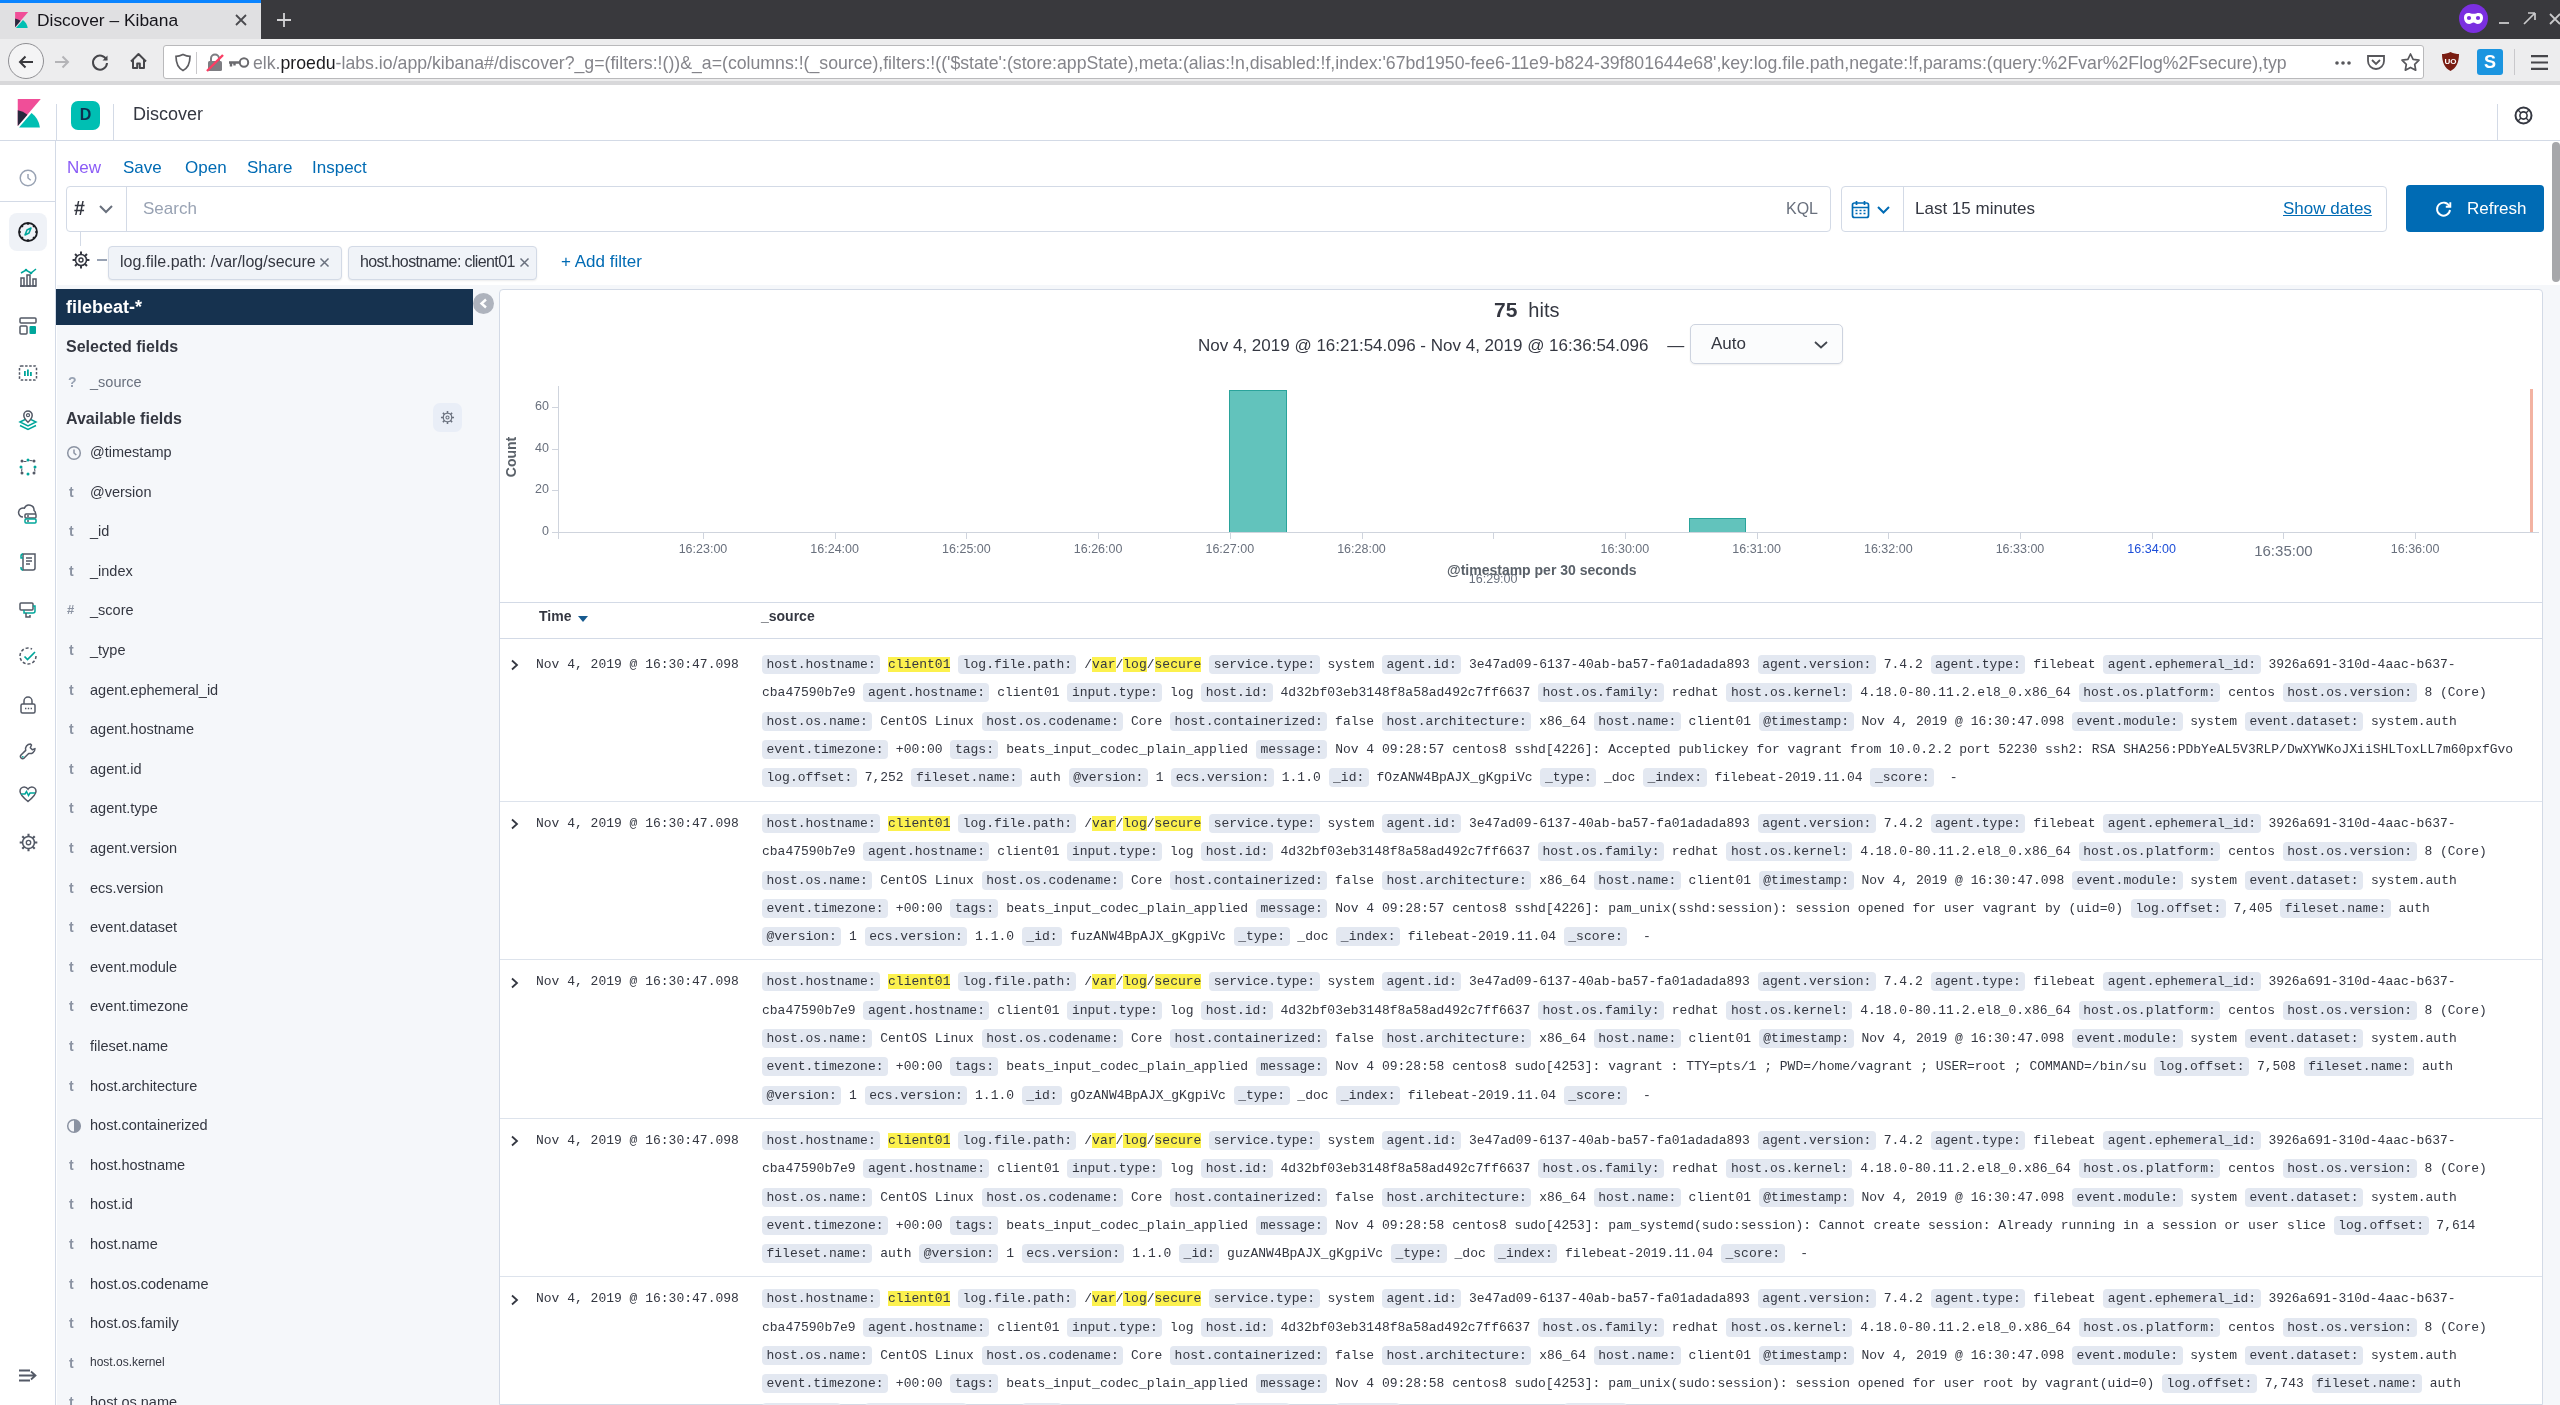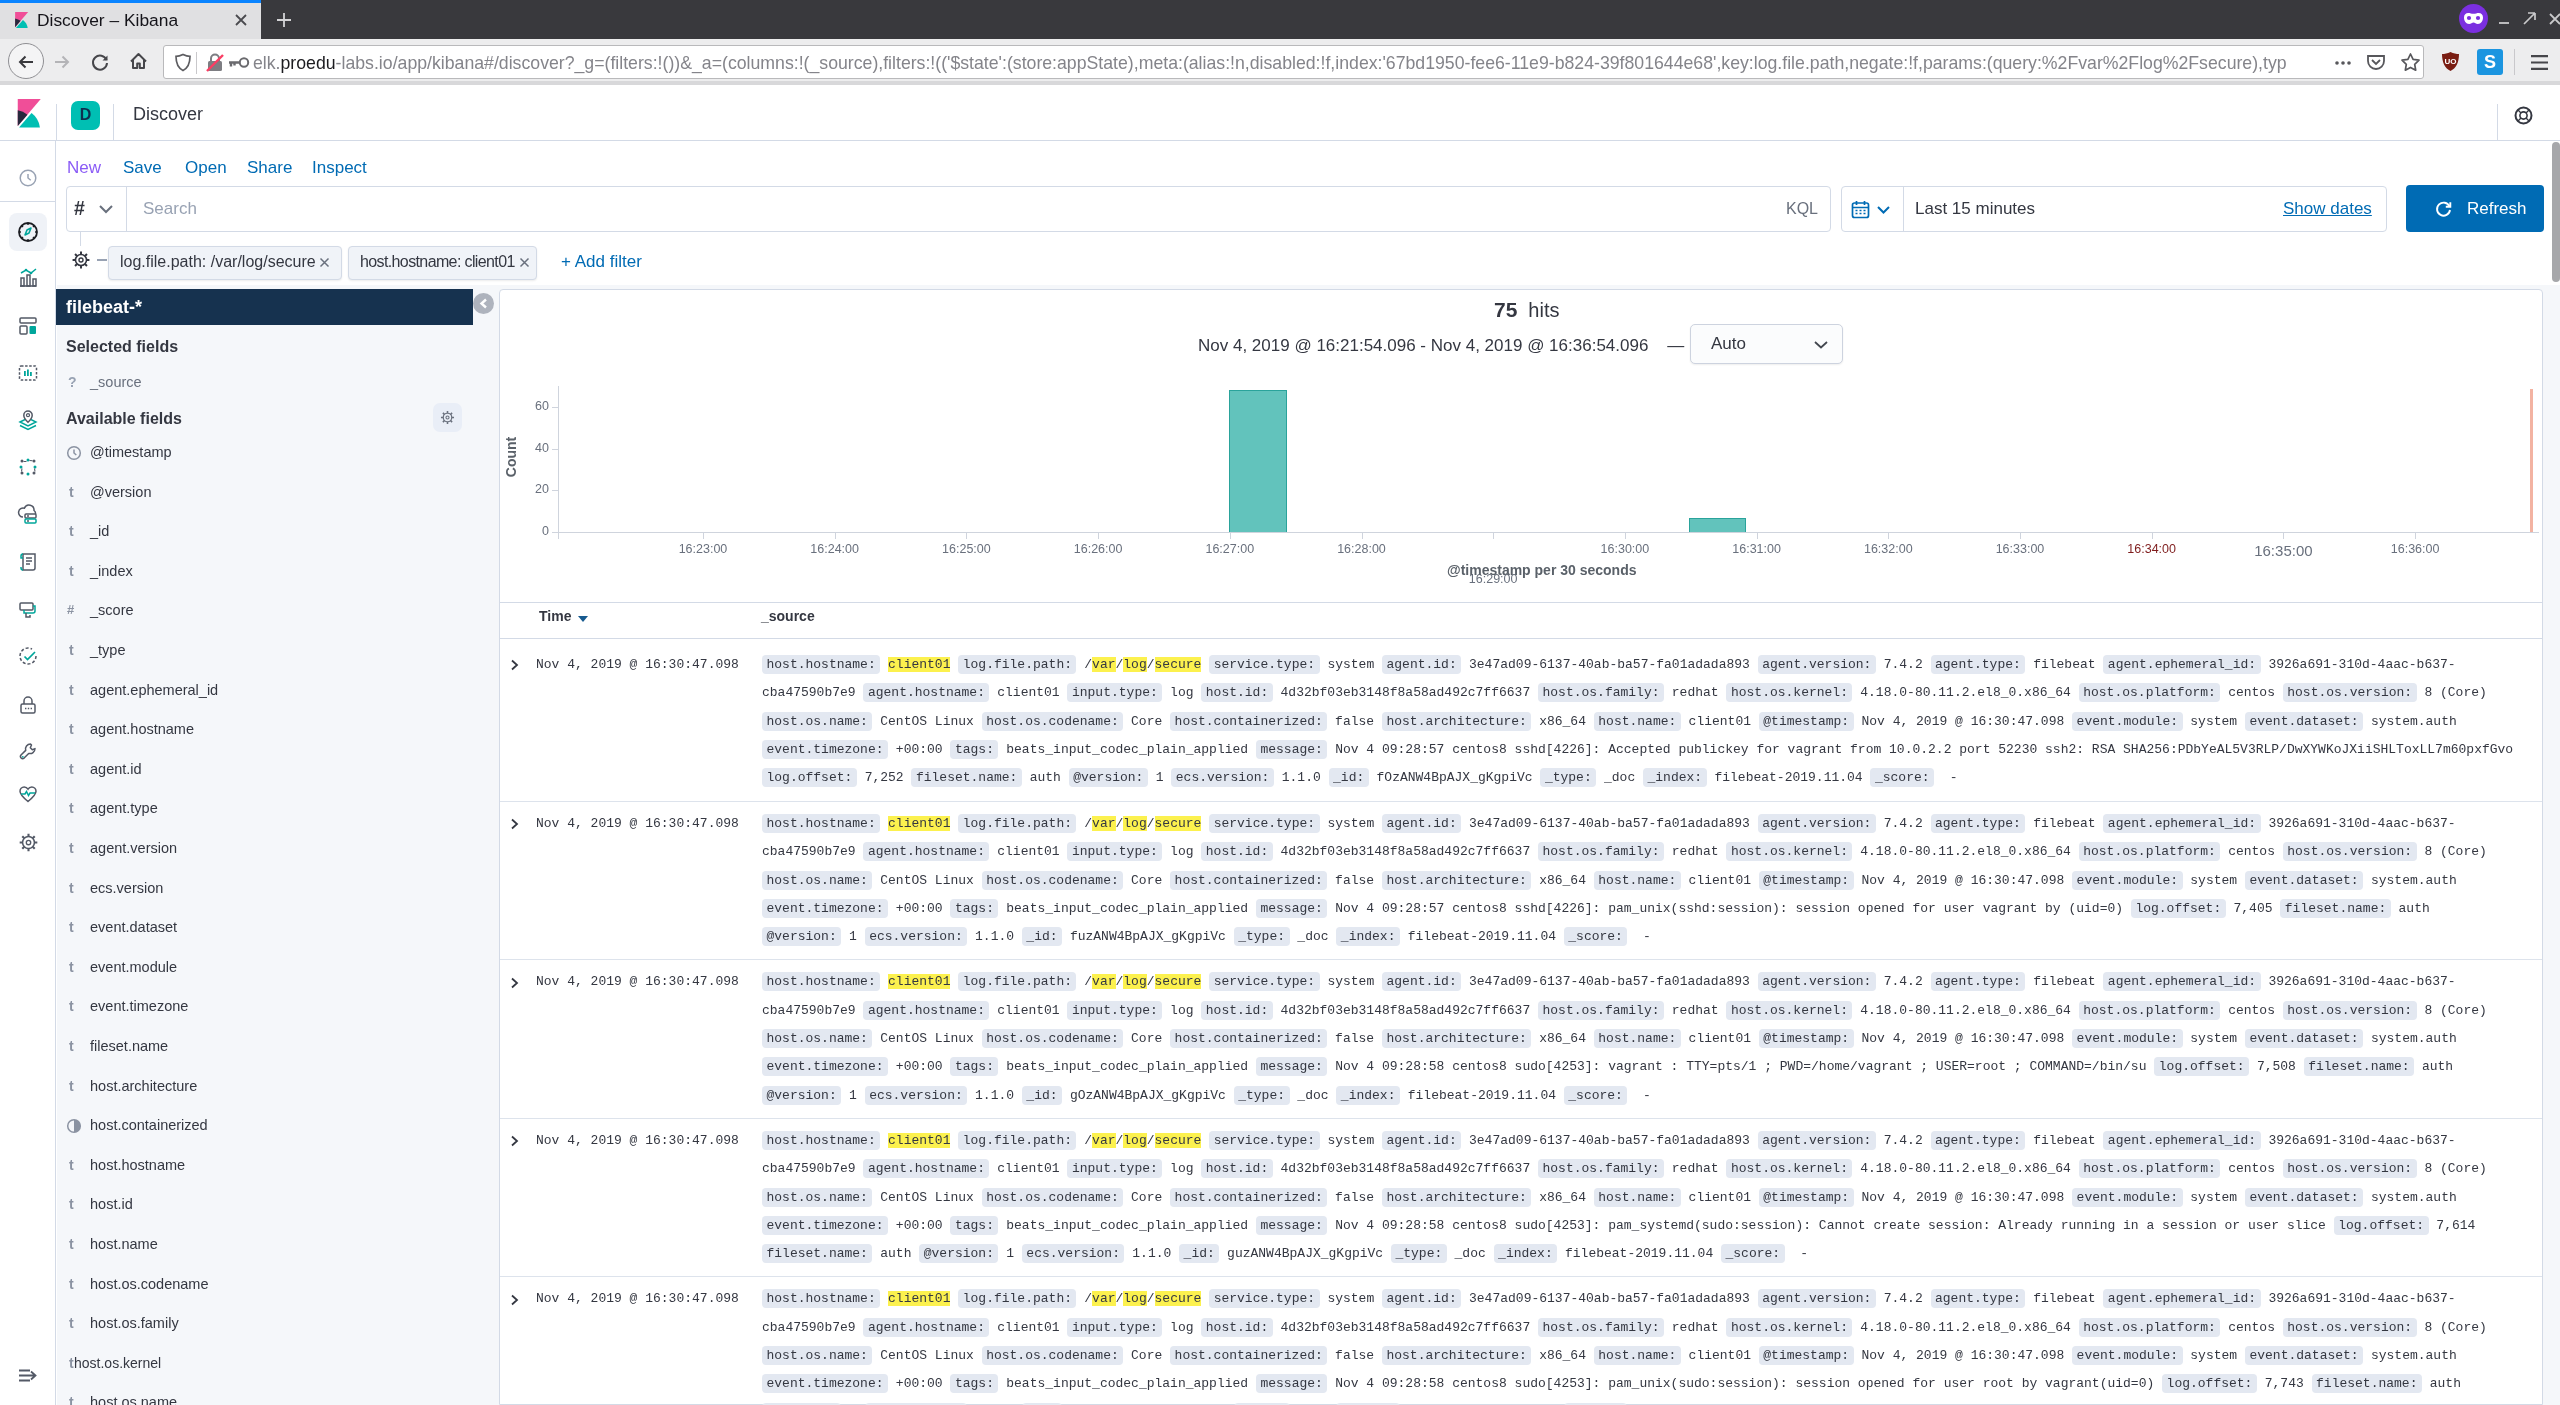--- a/index.html
+++ b/index.html
@@ -315,21 +315,21 @@
 <div class="a" style="left:90px;top:1157px;font-size:14.5px;color:#343741;">host.hostname</div>
 <div class="a" style="left:69px;top:1196px;font-size:14px;font-weight:bold;color:#8b93a2;">t</div>
 <div class="a" style="left:90px;top:1196px;font-size:14.5px;color:#343741;">host.id</div>
 <div class="a" style="left:69px;top:1236px;font-size:14px;font-weight:bold;color:#8b93a2;">t</div>
 <div class="a" style="left:90px;top:1236px;font-size:14.5px;color:#343741;">host.name</div>
 <div class="a" style="left:69px;top:1276px;font-size:14px;font-weight:bold;color:#8b93a2;">t</div>
 <div class="a" style="left:90px;top:1276px;font-size:14.5px;color:#343741;">host.os.codename</div>
 <div class="a" style="left:69px;top:1315px;font-size:14px;font-weight:bold;color:#8b93a2;">t</div>
 <div class="a" style="left:90px;top:1315px;font-size:14.5px;color:#343741;">host.os.family</div>
 <div class="a" style="left:69px;top:1355px;font-size:14px;font-weight:bold;color:#8b93a2;">t</div>
-<div class="a" style="left:74px;top:1355px;font-size:14px;color:#343741;">host.os.kernel</div>
+<div class="a" style="left:90px;top:1355px;font-size:12px;color:#343741;">host.os.kernel</div>
 <div class="a" style="left:69px;top:1394px;font-size:14px;font-weight:bold;color:#8b93a2;">t</div>
 <div class="a" style="left:90px;top:1394px;font-size:14.5px;color:#343741;">host.os.name</div>
 <div class="a" style="left:499px;top:289px;width:2044px;height:1116px;background:#fff;border:1px solid #D3DAE6;border-radius:4px 4px 0 0;"></div>
 <div class="a" style="left:1494px;top:297.5px;"><span style="font-size:21px;font-weight:bold;color:#343741;">75</span><span style="font-size:20px;color:#343741;margin-left:11px;">hits</span></div>
 <div class="a" style="left:1198px;top:336px;font-size:17px;color:#343741;">Nov 4, 2019 @ 16:21:54.096 - Nov 4, 2019 @ 16:36:54.096&nbsp;&nbsp;&nbsp;&nbsp;—</div>
 <div class="a" style="left:1690px;top:323.5px;width:153px;height:40px;background:#fbfcfd;border:1px solid #cdd3df;border-radius:5px;box-shadow:0 1px 2px rgba(0,0,0,0.07);"></div>
 <div class="a" style="left:1711px;top:334px;font-size:17px;color:#343741;">Auto</div>
 <svg class="a" style="left:1813px;top:340px" width="16" height="9" viewBox="0 0 16 9">
     <path d="M2 2l6 5.5L14 2" stroke="#43474f" stroke-width="1.8" fill="none"></path>
   </svg>
@@ -360,21 +360,21 @@
 <div class="a" style="left:1453.2px;top:572px;width:80px;text-align:center;font-size:12.5px;color:#69707D;">16:29:00</div>
 <div class="a" style="left:1624.9px;top:532px;width:1px;height:7px;background:#cfd4dd;"></div>
 <div class="a" style="left:1584.9px;top:541.5px;width:80px;text-align:center;font-size:12.5px;color:#69707D;">16:30:00</div>
 <div class="a" style="left:1756.6px;top:532px;width:1px;height:7px;background:#cfd4dd;"></div>
 <div class="a" style="left:1716.6px;top:541.5px;width:80px;text-align:center;font-size:12.5px;color:#69707D;">16:31:00</div>
 <div class="a" style="left:1888.3px;top:532px;width:1px;height:7px;background:#cfd4dd;"></div>
 <div class="a" style="left:1848.3px;top:541.5px;width:80px;text-align:center;font-size:12.5px;color:#69707D;">16:32:00</div>
 <div class="a" style="left:2020.0px;top:532px;width:1px;height:7px;background:#cfd4dd;"></div>
 <div class="a" style="left:1980.0px;top:541.5px;width:80px;text-align:center;font-size:12.5px;color:#69707D;">16:33:00</div>
 <div class="a" style="left:2151.7px;top:532px;width:1px;height:7px;background:#cfd4dd;"></div>
-<div class="a" style="left:2111.7px;top:541.5px;width:80px;text-align:center;font-size:12.5px;color:#7f1d1d;">16:34:00</div>
+<div class="a" style="left:2111.7px;top:541.5px;width:80px;text-align:center;font-size:12.5px;color:#1d4ed8;">16:34:00</div>
 <div class="a" style="left:2283.4px;top:532px;width:1px;height:7px;background:#cfd4dd;"></div>
 <div class="a" style="left:2243.4px;top:541.5px;width:80px;text-align:center;font-size:15px;color:#69707D;">16:35:00</div>
 <div class="a" style="left:2415.1px;top:532px;width:1px;height:7px;background:#cfd4dd;"></div>
 <div class="a" style="left:2375.1px;top:541.5px;width:80px;text-align:center;font-size:12.5px;color:#69707D;">16:36:00</div>
 <div class="a" style="left:1447px;top:562px;font-size:14px;font-weight:bold;color:#5a6169;">@timestamp per 30 seconds</div>
 <div class="a" style="left:1228.5px;top:390px;width:58px;height:142px;background:#62c3bc;border:1px solid #2aa39b;border-bottom:none;"></div>
 <div class="a" style="left:1689px;top:517.5px;width:57px;height:14.5px;background:#62c3bc;border:1px solid #2aa39b;border-bottom:none;"></div>
 <div class="a" style="left:2530px;top:389px;width:3px;height:143px;background:#f3b3a2;"></div>
 <div class="a" style="left:500px;top:602px;width:2042px;height:1px;background:#D3DAE6;"></div>
 <div class="a" style="left:539px;top:608px;font-size:14px;font-weight:bold;color:#343741;">Time</div>

